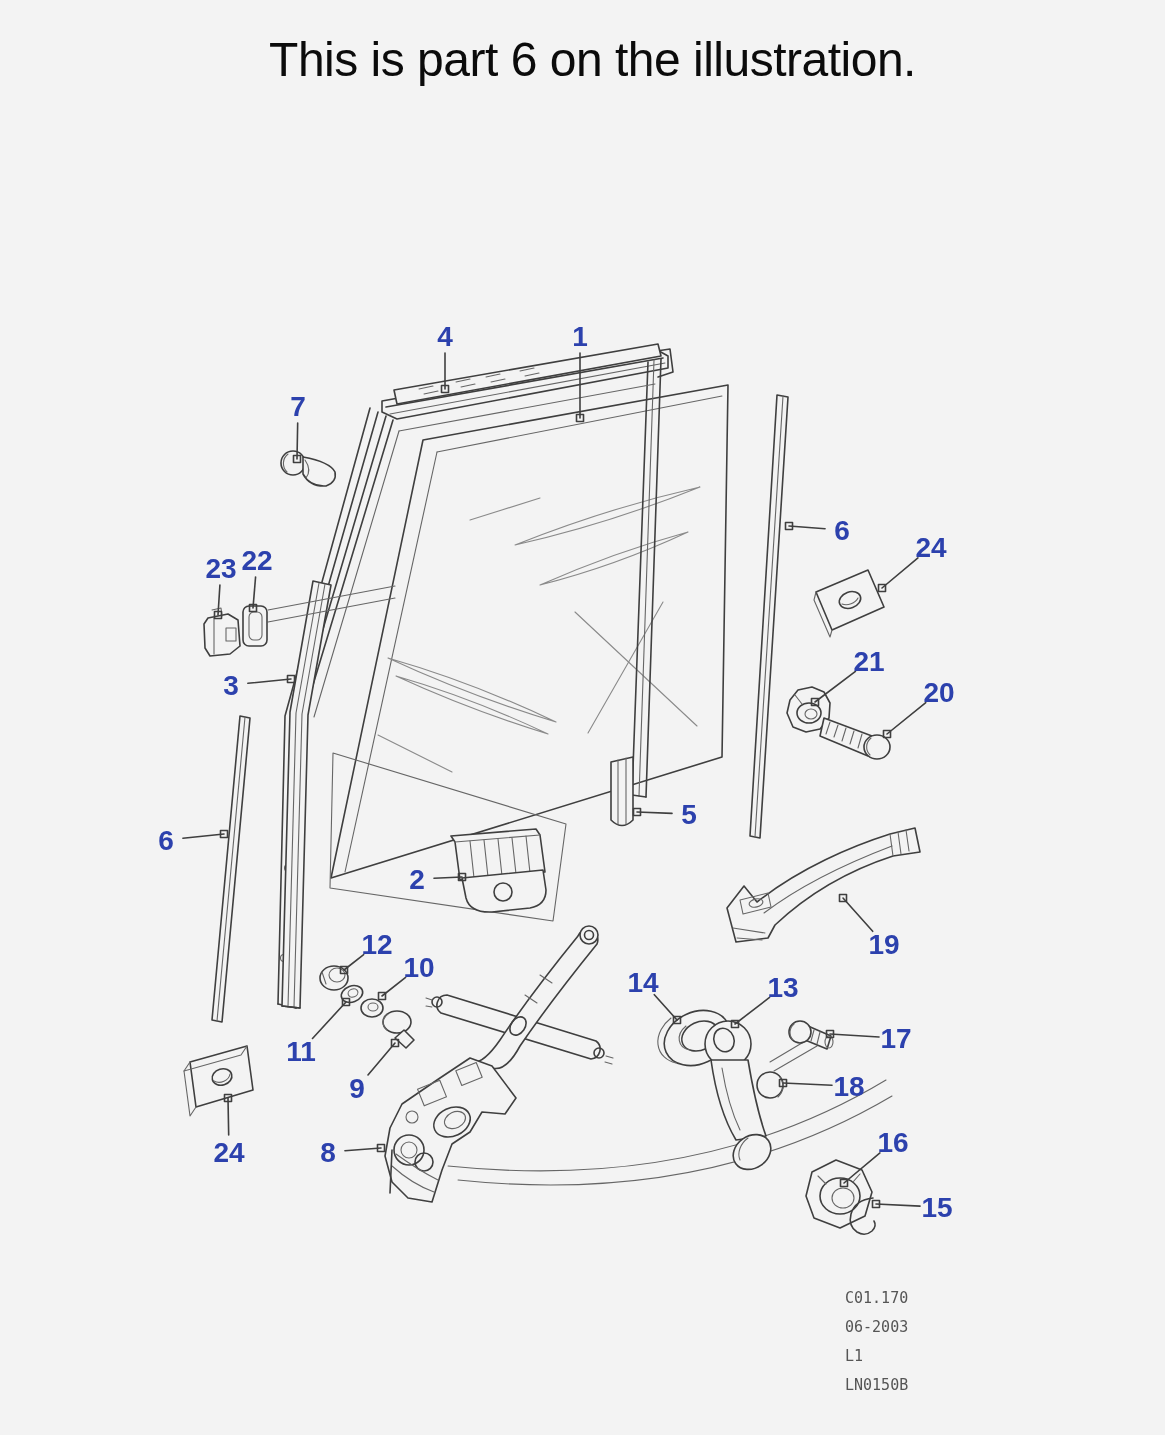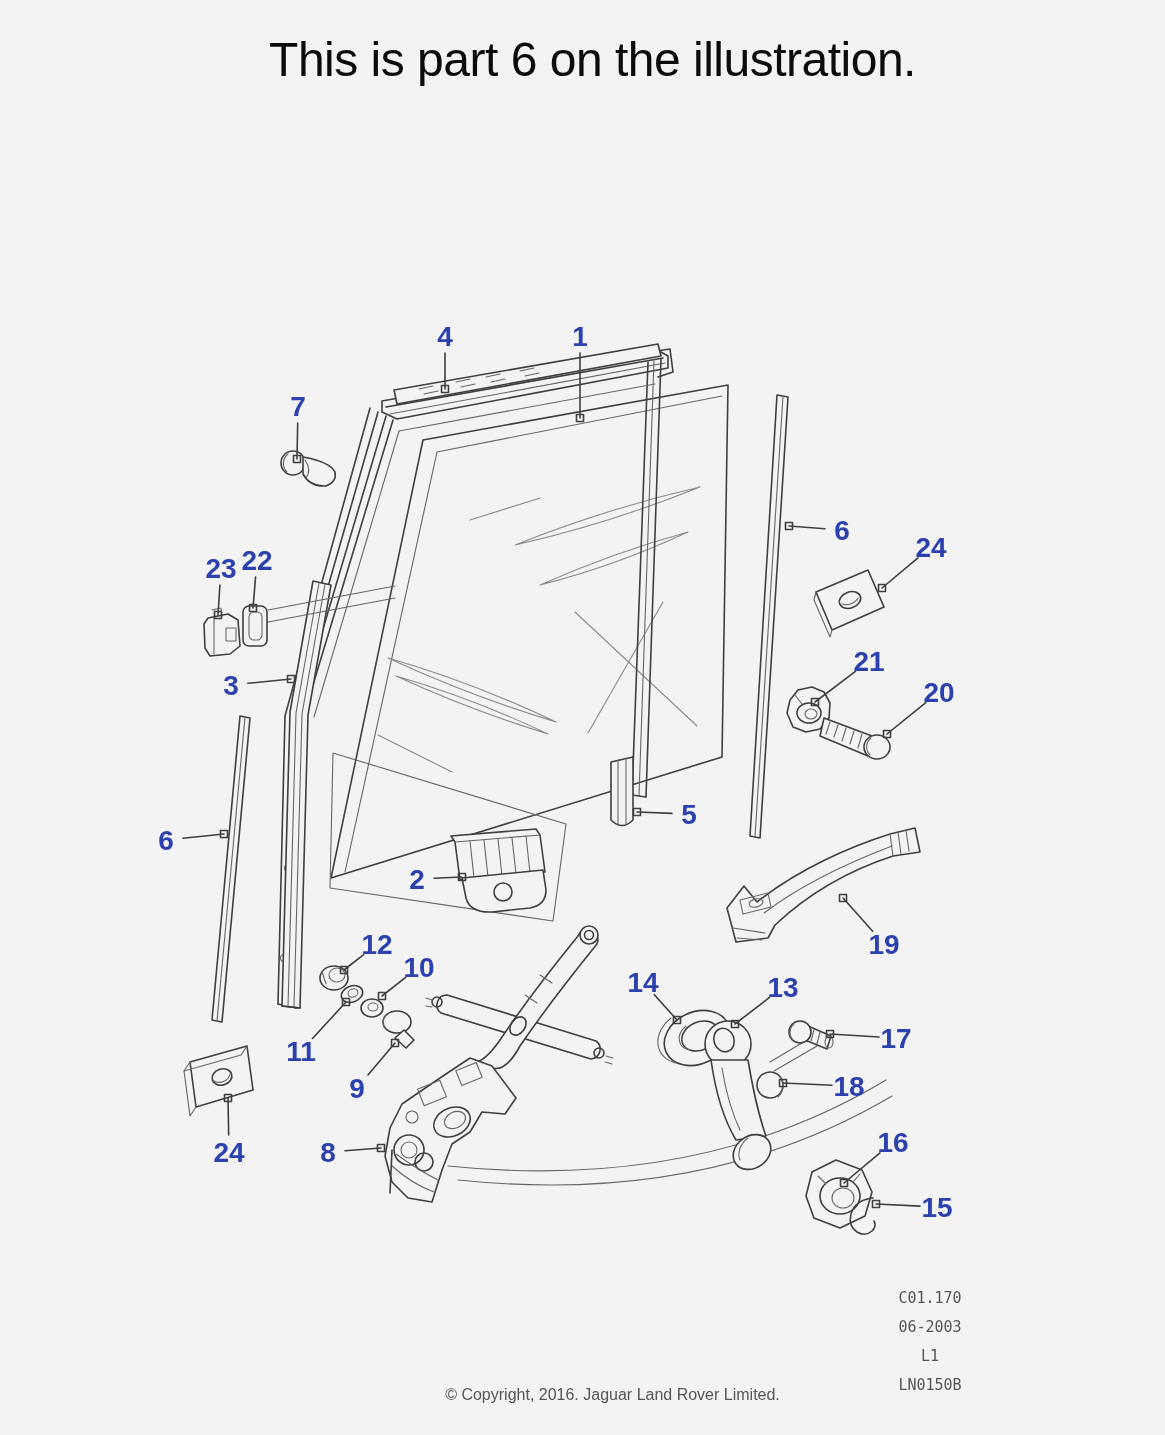--- a/index.html
+++ b/index.html
@@ -29,21 +29,21 @@
   .d .thin{stroke-width:1.1;stroke:#666;}
   .d .sparkle{stroke-width:1.1;stroke:#8a8a8a;}
   .leader{stroke:#333;stroke-width:1.8;fill:none;}
   .leader-dot{fill:#141414;stroke:none;}
   .callout-num{
     font-family:"Liberation Sans",sans-serif;font-weight:bold;font-size:28px;
     fill:var(--callout);text-anchor:middle;
   }
   .codes{
     position:absolute;left:845px;top:1284px;width:170px;
-    text-align:center;color:var(--muted);
+    text-align:left;color:var(--muted);
     font-family:"DejaVu Sans Mono",monospace;font-size:15px;line-height:29px;
   }
   .copyright{
     position:absolute;left:60px;top:1386px;width:1105px;max-width:1105px;
     text-align:center;color:var(--muted);font-size:16px;
   }
 </style>
 </head>
 <body>
 
@@ -418,15 +418,14 @@
       </g>
   </svg>
 
   <div class="codes">
     <div>C01.170</div>
     <div>06-2003</div>
     <div>L1</div>
     <div>LN0150B</div>
   </div>
 
-  <div class="copyright">© Copyright, 2016. Jaguar Land Rover Limited.</div>
 
 </div>
 
 </body></html>

